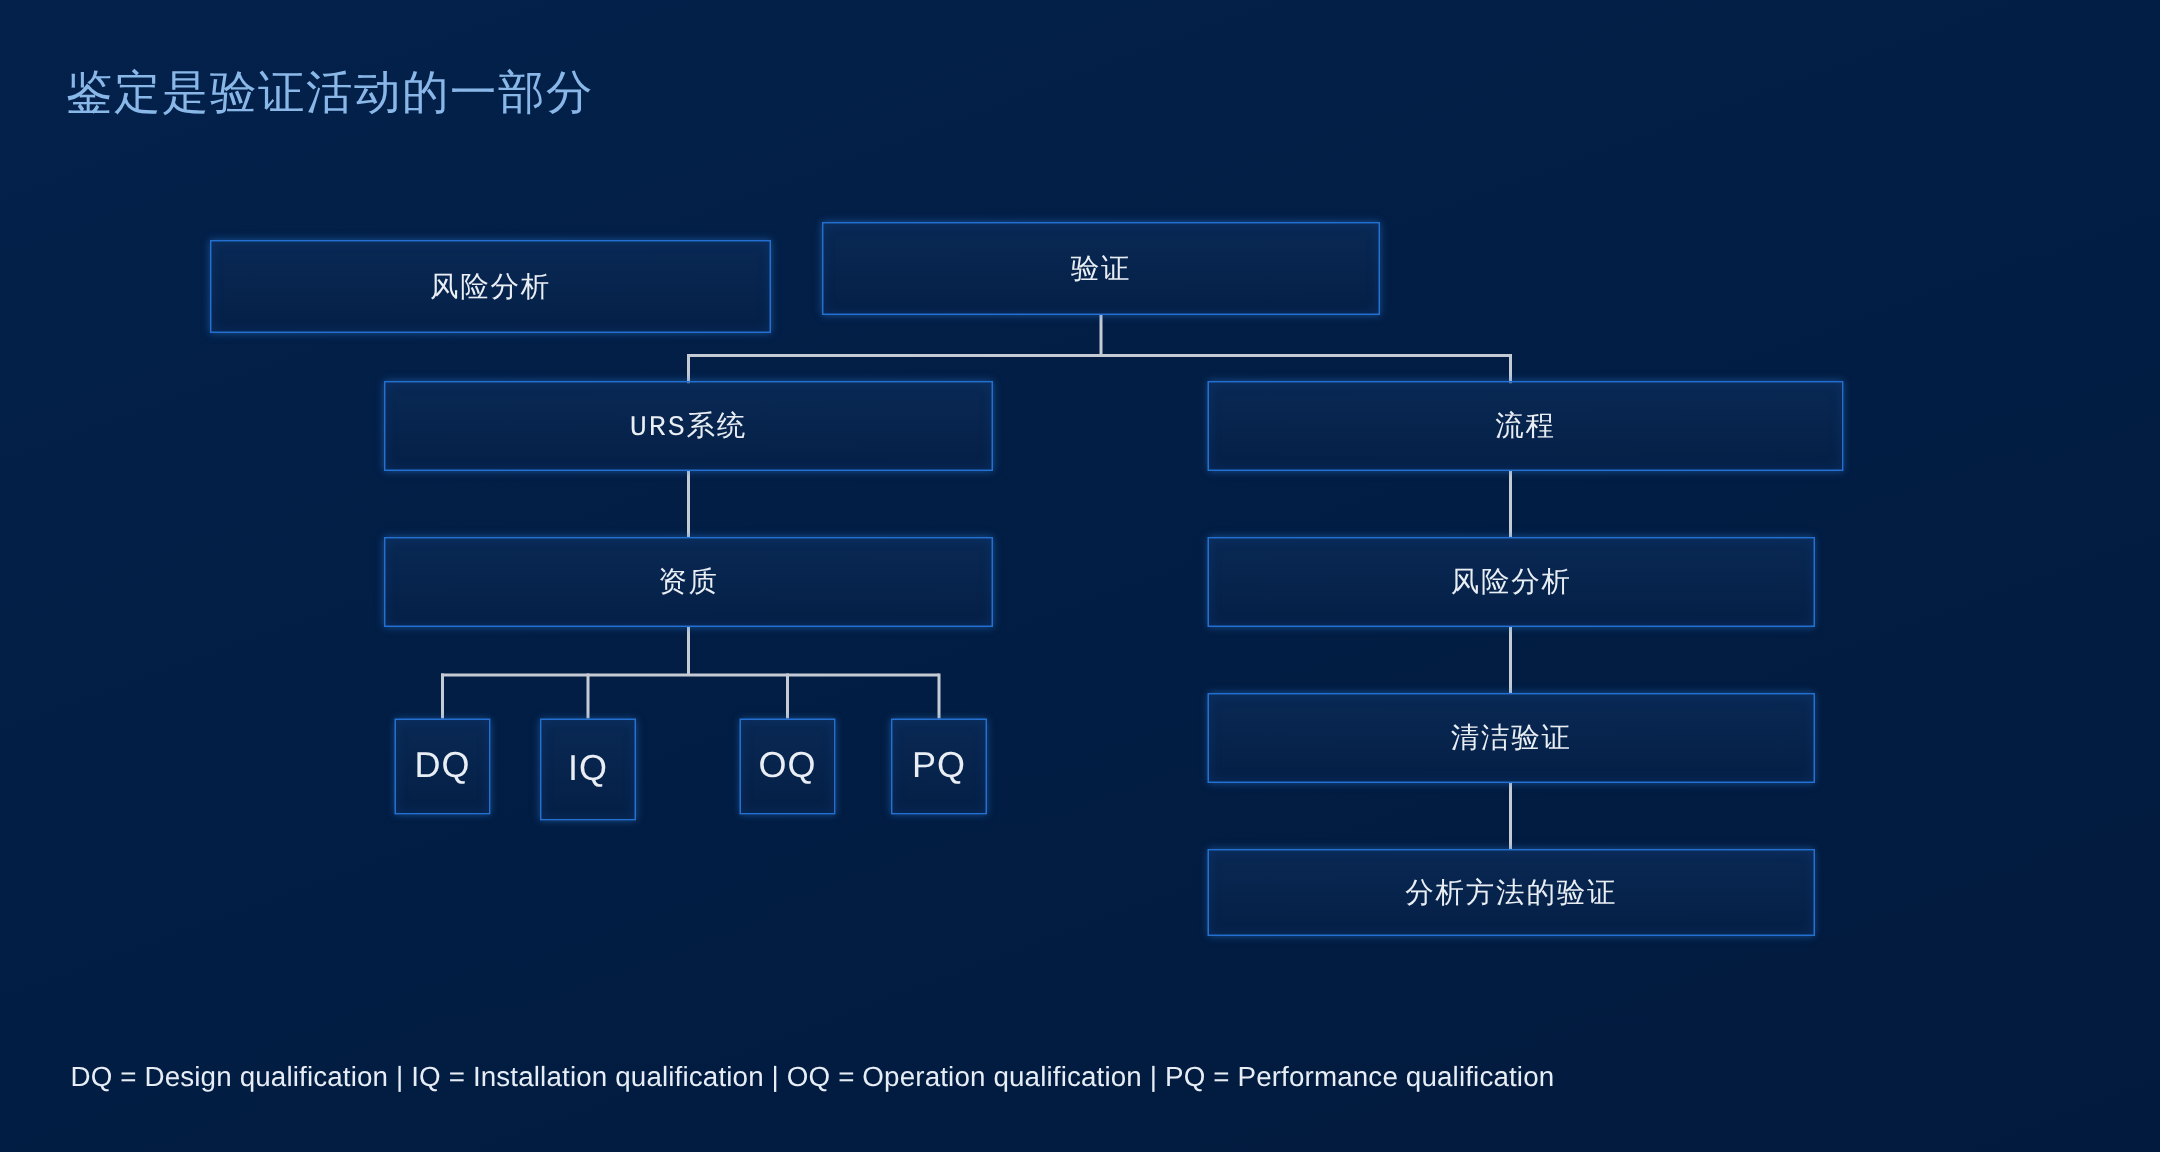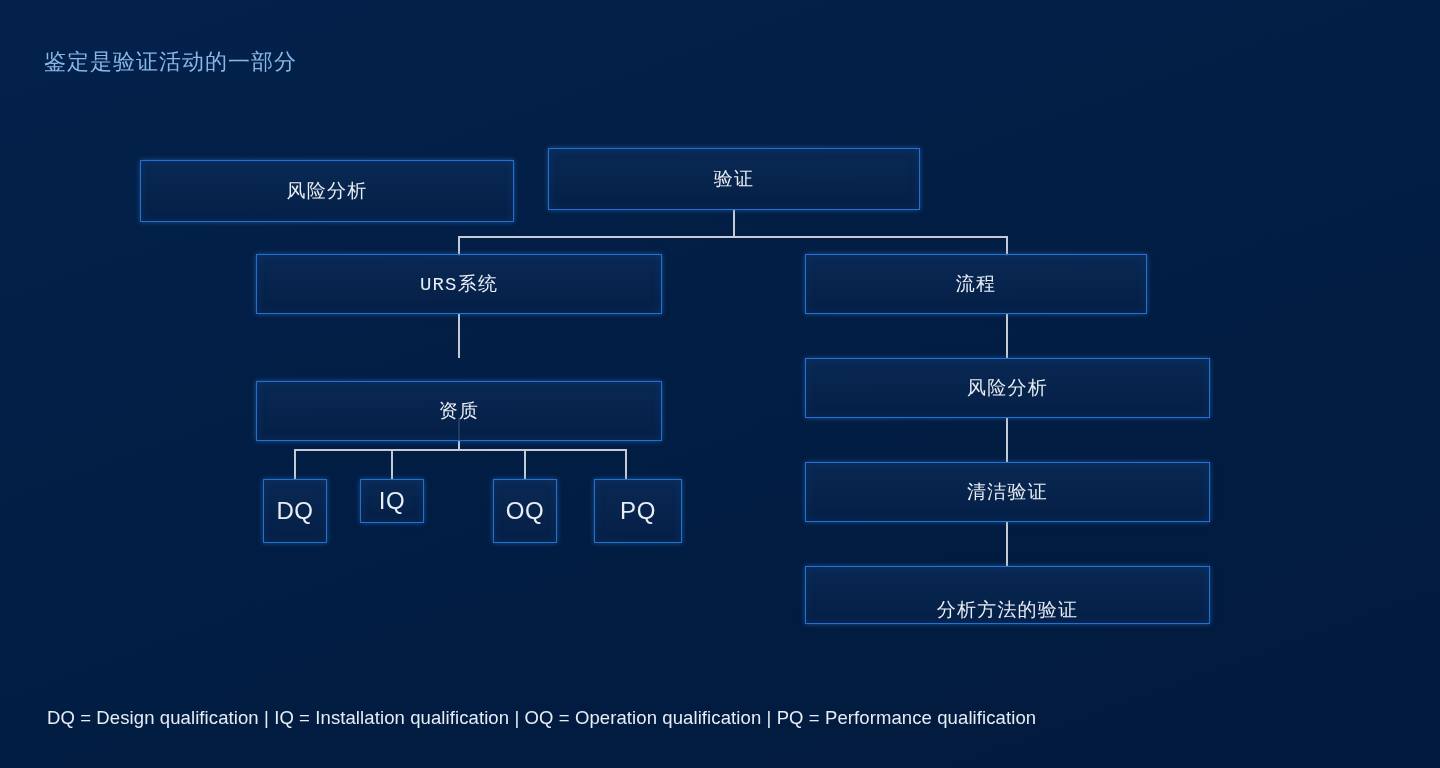--- a/index.html
+++ b/index.html
@@ -20,21 +20,21 @@
     width: 1440px;
     height: 768px;
     background: linear-gradient(160deg, #03214b 0%, #021d43 55%, #021a3d 100%);
   }
 
   
   .slide-title {
     position: absolute;
     left: 44px;
     top: 40px;
-    font-size: 22px;
+    font-size: 31px;
     line-height: 44px;
     letter-spacing: 1px;
     color: #89b7e8;
     white-space: nowrap;
   }
 
   
   .ghost-text {
     position: absolute;
     left: 592px;
@@ -122,51 +122,51 @@
   </div>
 
   <div class="node" style="left:548px; top:148px; width:372px; height:62px;">
     <span>验证</span>
   </div>
 
   <div class="node" style="left:256px; top:254px; width:406px; height:60px;font-family:Liberation Mono, monospace;">
     <span>URS系统</span>
   </div>
 
-  <div class="node" style="left:805px; top:254px; width:342px; height:60px;">
+  <div class="node" style="left:805px; top:254px; width:424px; height:60px;">
     <span>流程</span>
   </div>
 
-  <div class="node" style="left:256px; top:358px; width:406px; height:60px;margin-top:23px;">
+  <div class="node" style="left:256px; top:358px; width:406px; height:60px;">
     <span>资质</span>
   </div>
 
   <div class="node" style="left:805px; top:358px; width:405px; height:60px;">
     <span>风险分析</span>
   </div>
 
   <div class="node" style="left:805px; top:462px; width:405px; height:60px;">
     <span>清洁验证</span>
   </div>
 
-  <div class="node" style="left:805px; top:566px; width:405px; height:58px;align-items:flex-end;">
+  <div class="node" style="left:805px; top:566px; width:405px; height:58px;">
     <span>分析方法的验证</span>
   </div>
 
   <div class="node small" style="left:263px; top:479px; width:64px; height:64px;">
     <span>DQ</span>
   </div>
 
-  <div class="node small" style="left:360px; top:479px; width:64px; height:44px;">
+  <div class="node small" style="left:360px; top:479px; width:64px; height:68px;">
     <span>IQ</span>
   </div>
 
   <div class="node small" style="left:493px; top:479px; width:64px; height:64px;">
     <span>OQ</span>
   </div>
 
-  <div class="node small" style="left:594px; top:479px; width:88px; height:64px;justify-content:center;">
+  <div class="node small" style="left:594px; top:479px; width:64px; height:64px;justify-content:center;">
     <span>PQ</span>
   </div>
 
   <div class="legend">DQ = Design qualification | IQ = Installation qualification | OQ = Operation qualification | PQ = Performance qualification</div>
 
 </div>
 
 </body></html>

